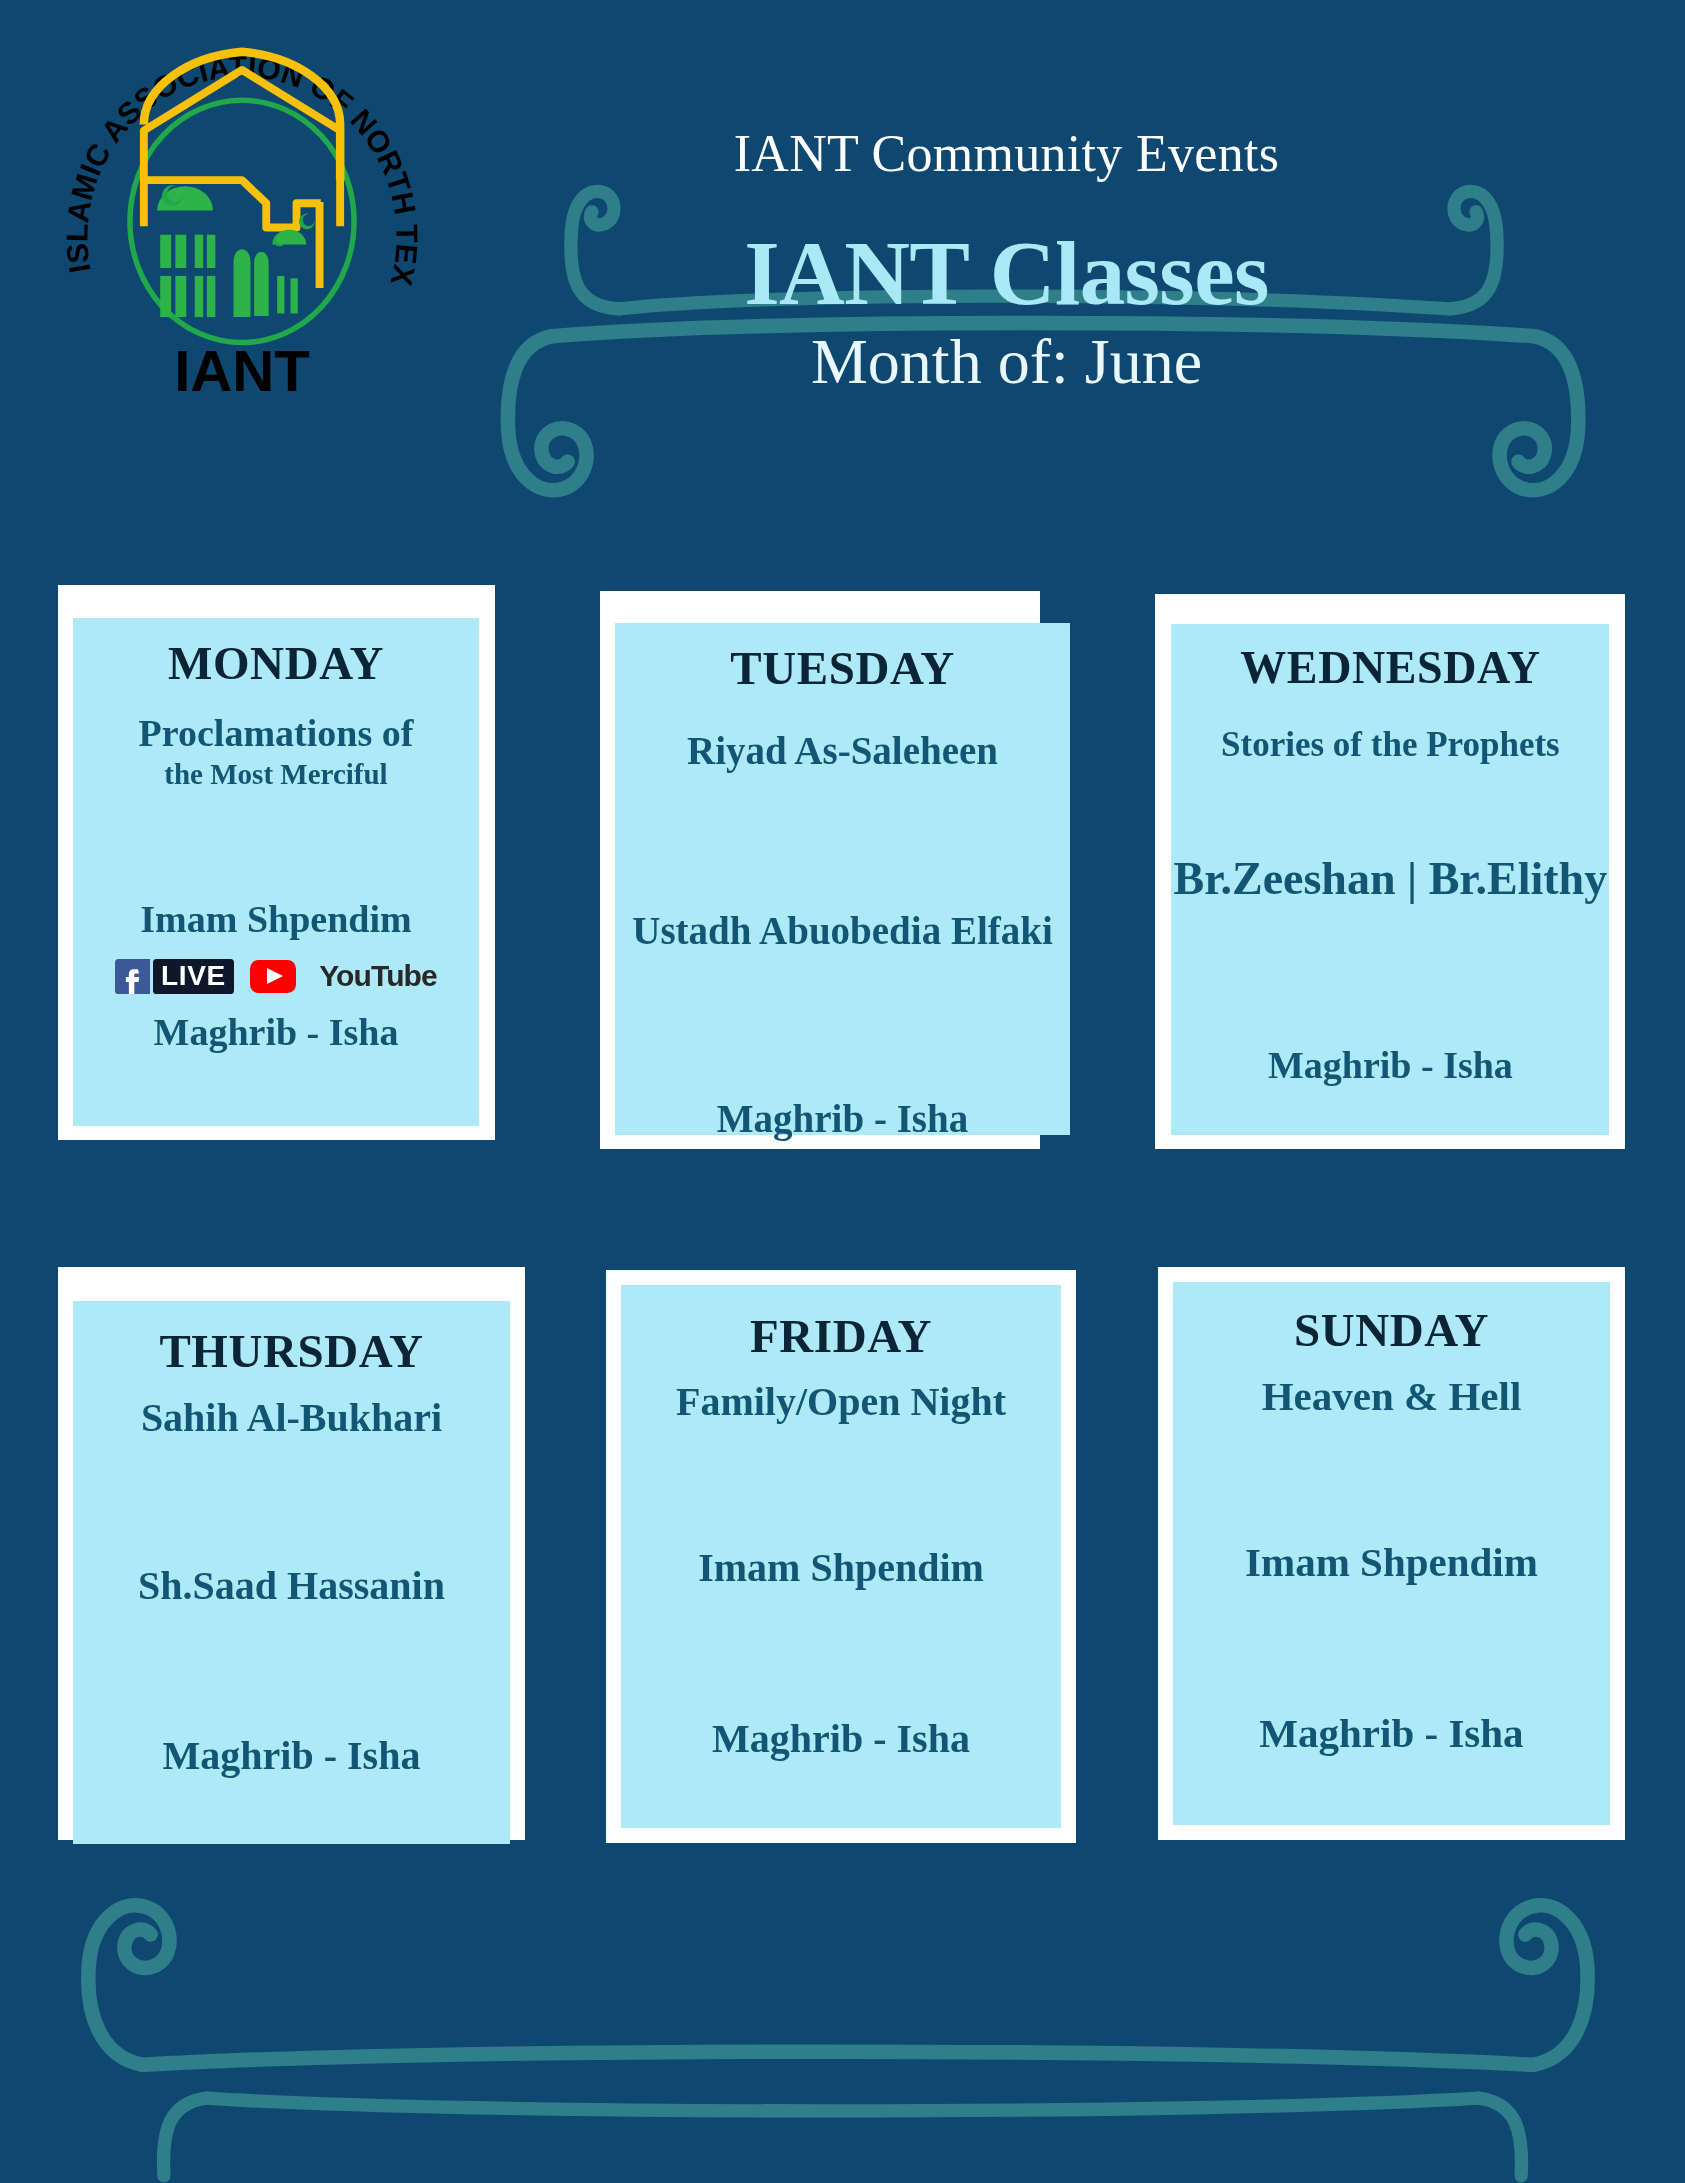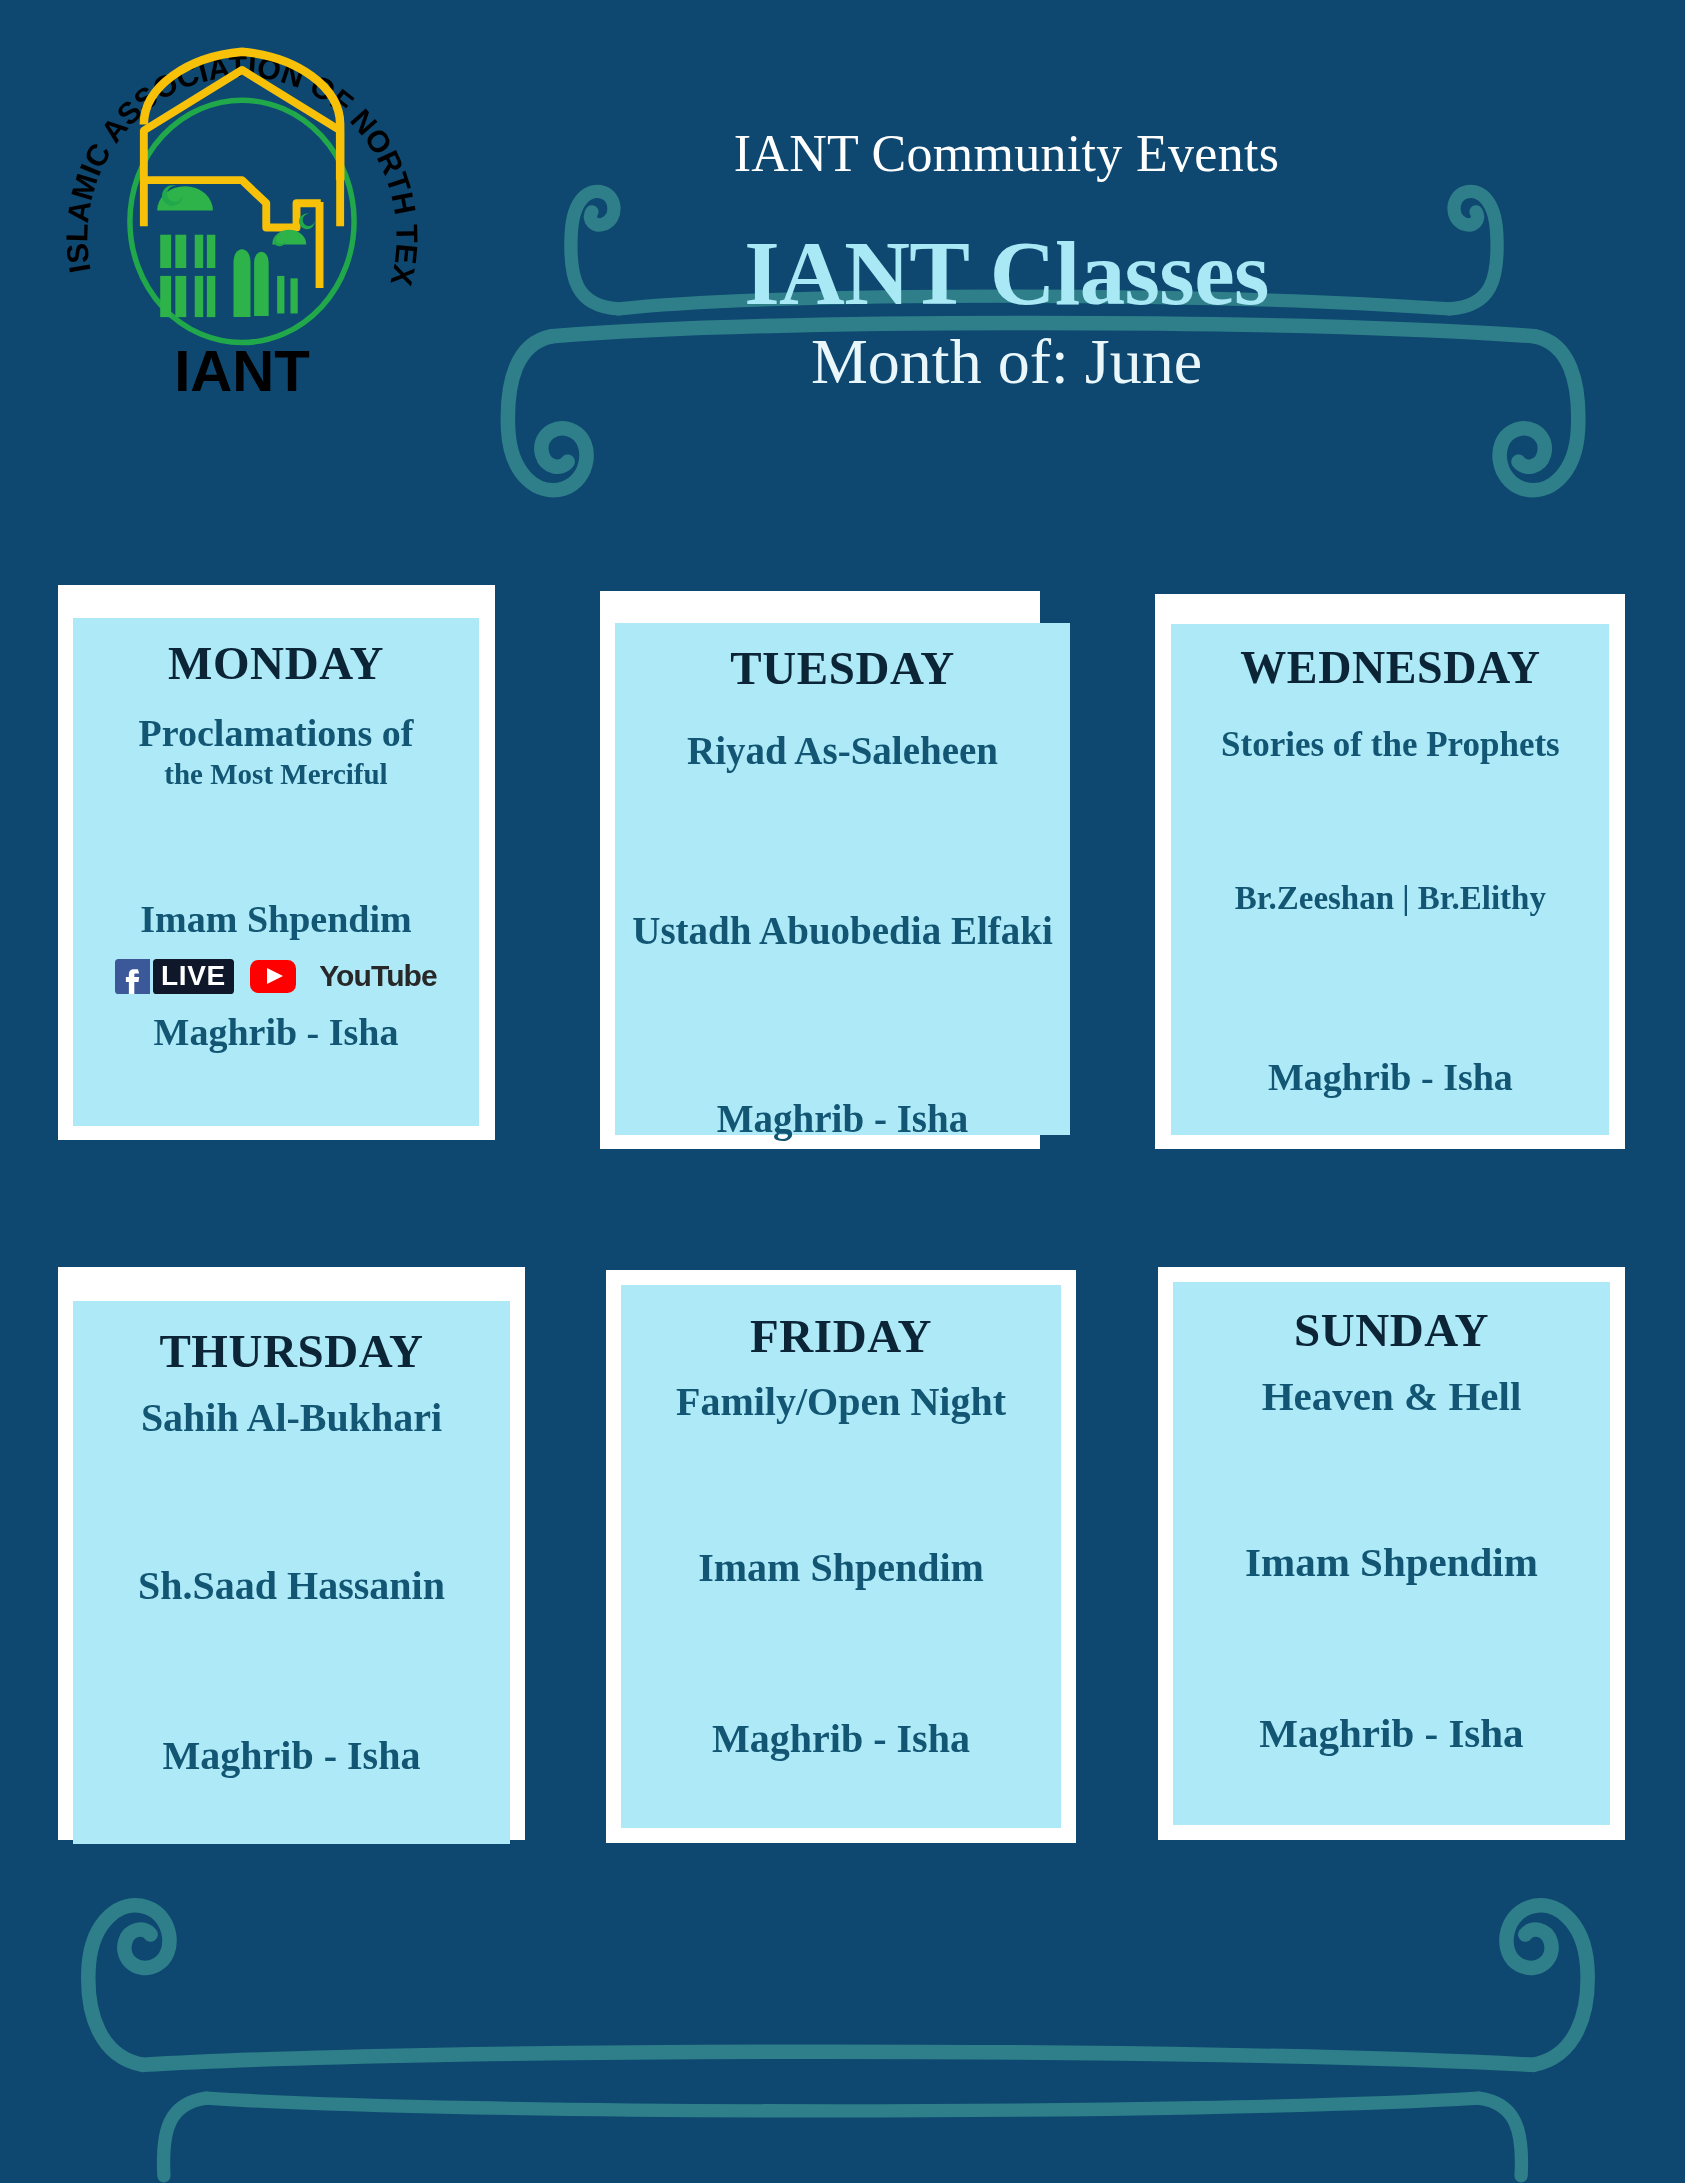--- a/index.html
+++ b/index.html
@@ -349,21 +349,21 @@
       <div class="class-title" style="font-size:39px; margin-top:35px;">Riyad As-Saleheen</div>
       <div class="teacher" style="font-size:39px; margin-top:136px;">Ustadh Abuobedia Elfaki</div>
       <div class="timing" style="font-size:39px; margin-top:143px;">Maghrib - Isha</div>
     </div>
   </div>
 
   <div class="day-card" style="left:1155px; top:18px; width:470px; height:555px;">
     <div class="card-inner" style="left:16.4px; top:30px; width:438px; height:511px;">
       <div class="day-name" style="font-size:46px; margin-top:17px;">WEDNESDAY</div>
       <div class="class-title" style="font-size:35px; margin-top:32px;">Stories of the Prophets</div>
-      <div class="teacher" style="font-size:33px; margin-top:116px;">Br.Zeeshan | Br.Elithy</div>
+      <div class="teacher" style="font-size:46px; margin-top:88px;">Br.Zeeshan | Br.Elithy</div>
       <div class="timing" style="font-size:38px; margin-top:138px;">Maghrib - Isha</div>
     </div>
   </div>
 
   <div class="day-card" style="left:58px; top:691px; width:467px; height:573px;">
     <div class="card-inner" style="left:15px; top:15px; width:437px; height:543px;margin-top:19px;">
       <div class="day-name" style="font-size:47px; margin-top:23px;">THURSDAY</div>
       <div class="class-title" style="font-size:40px; margin-top:18px;">Sahih Al-Bukhari</div>
       <div class="teacher" style="font-size:40px; margin-top:123px;">Sh.Saad Hassanin</div>
       <div class="timing" style="font-size:40px; margin-top:123px;">Maghrib - Isha</div>

